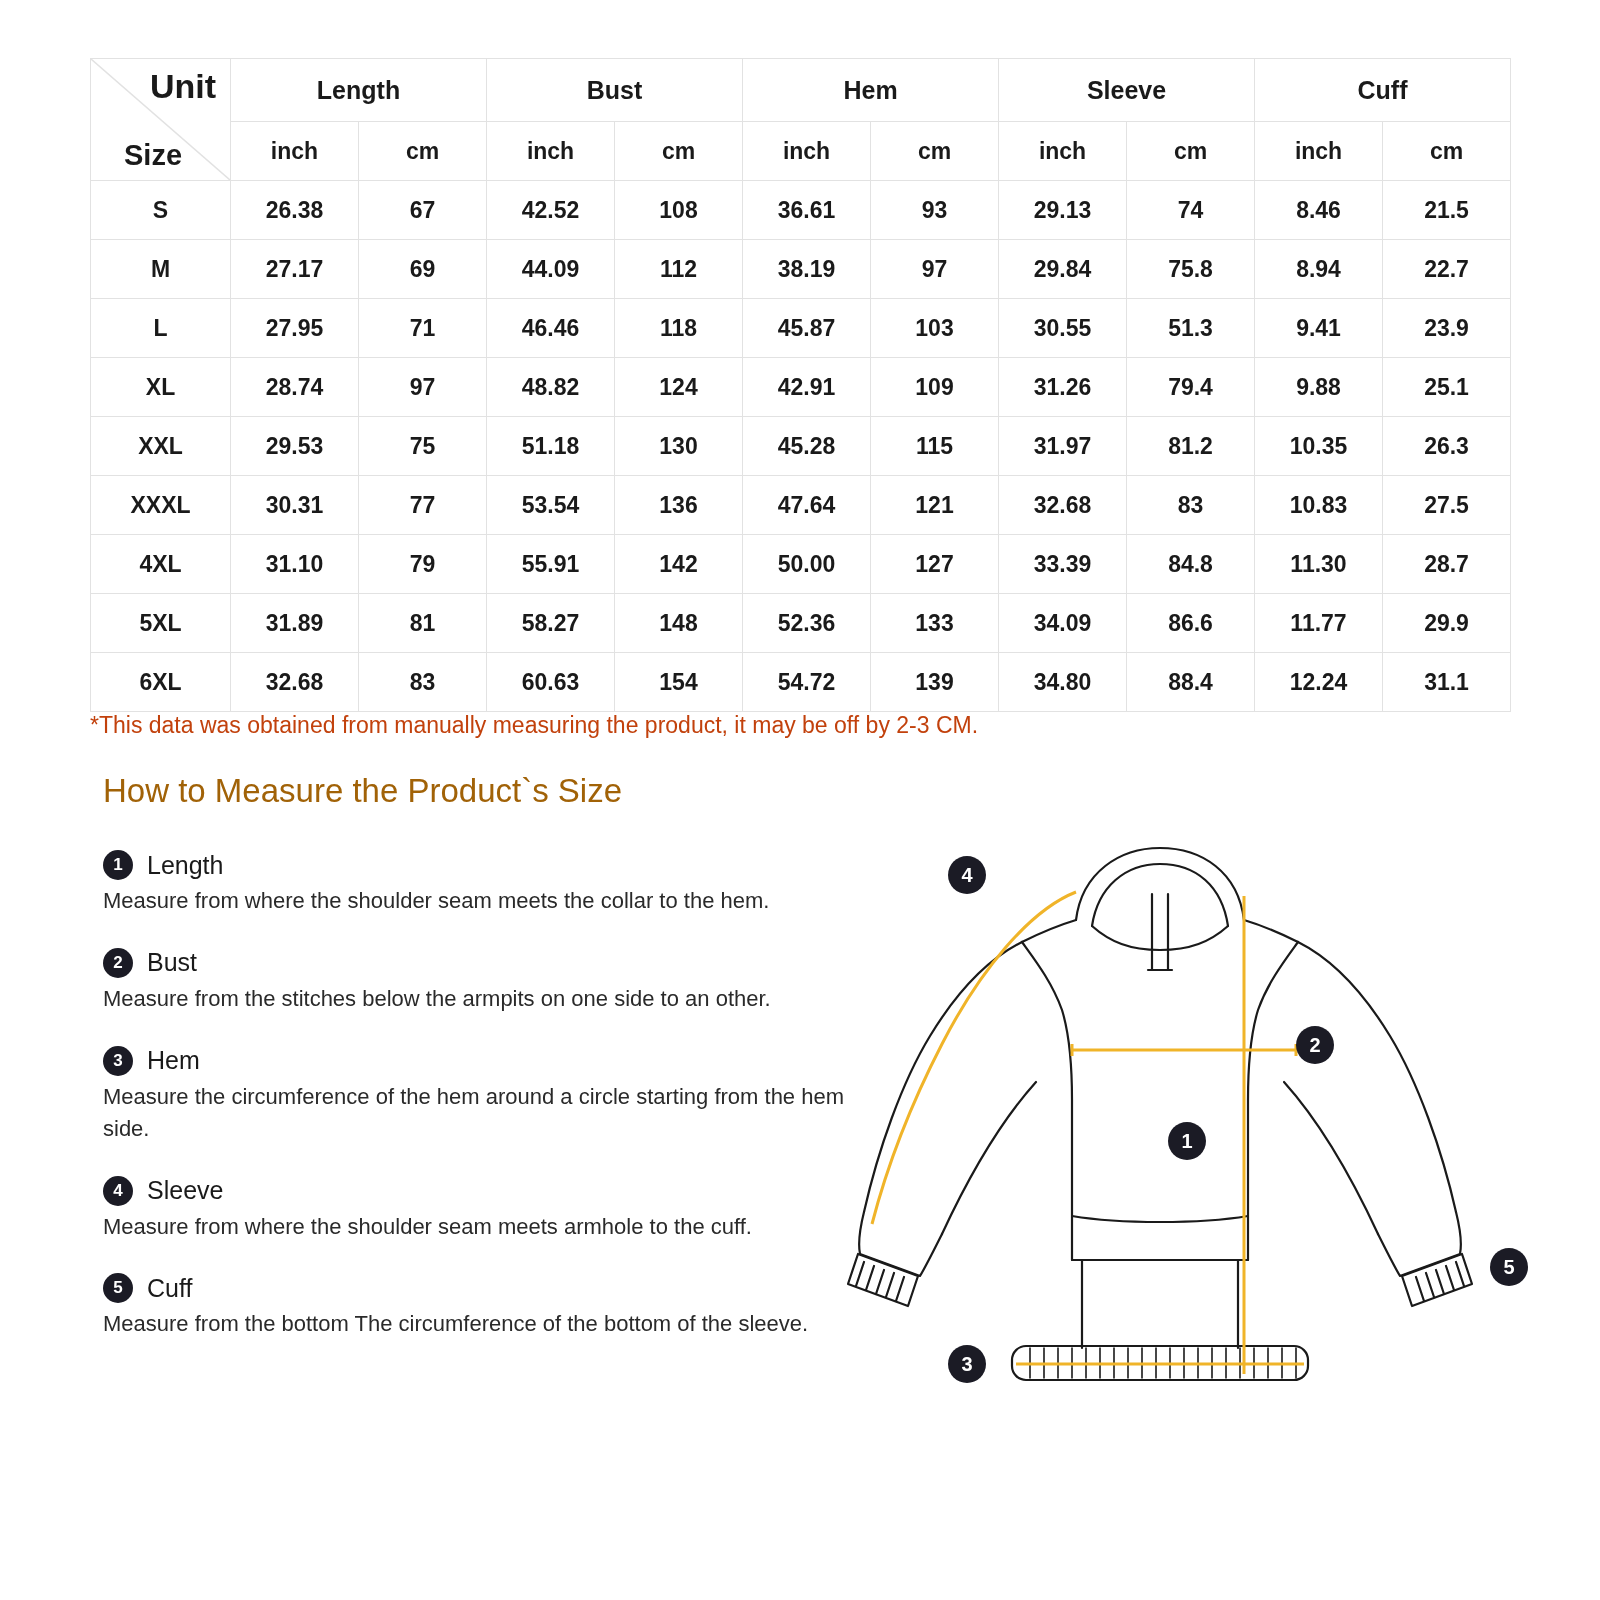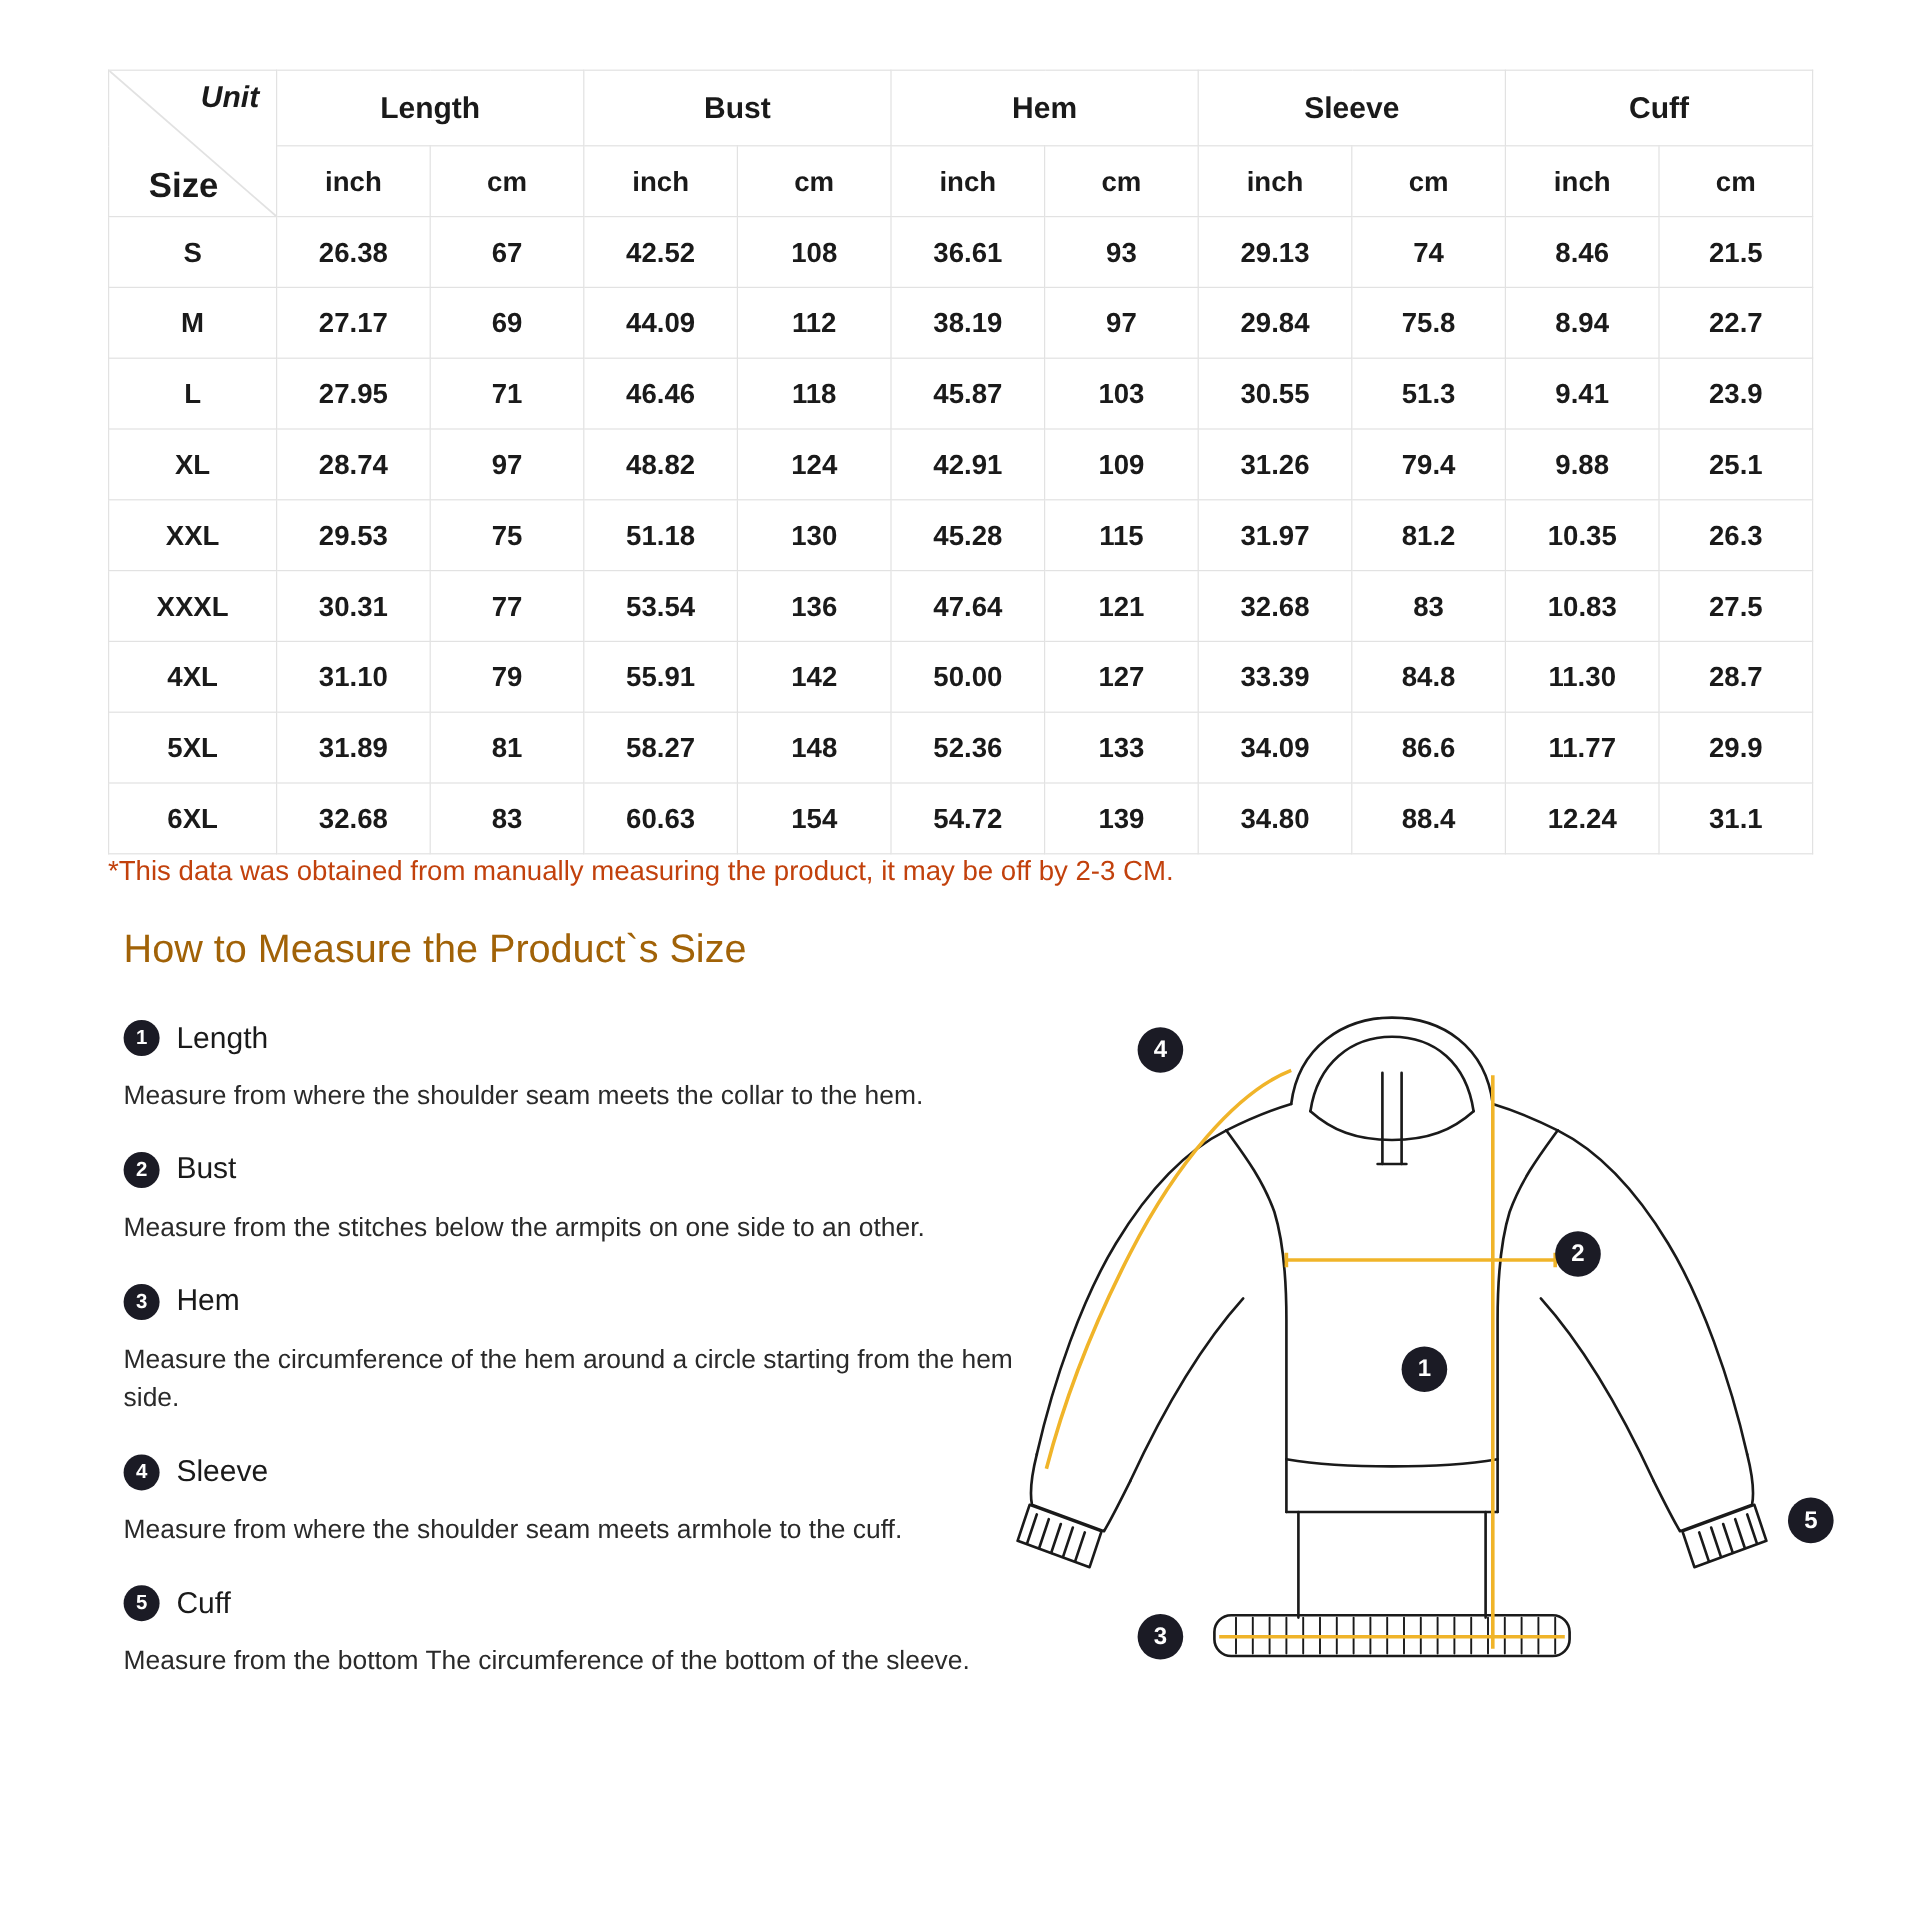--- a/index.html
+++ b/index.html
@@ -58,23 +58,22 @@
   }
   
   .corner {
     position: relative;
     width: 140px;
   }
   .corner .unit {
     position: absolute;
     right: 14px;
     top: 8px;
-    font-size: 25px;
-    font-weight: bold;
-    font-style: italic;
+    font-size: 34px;
+    font-weight: bold;
   }
   .corner .size {
     position: absolute;
     left: 33px;
     bottom: 8px;
     font-size: 29px;
     font-weight: bold;
   }
   .corner svg {
     position: absolute;
@@ -129,21 +128,21 @@
     flex: 0 0 auto;
   }
   .step-title {
     font-size: 25px;
     color: #1a1a1a;
   }
   .step-desc {
     font-size: 22px;
     color: #2a2a2a;
     line-height: 1.45;
-    margin-top: 12px;
+    margin-top: 0;
     margin-bottom: 26px;
     max-width: 760px;
   }
 
   
   .illus {
     position: absolute;
     left: 830px;
     top: 830px;
     width: 740px;

